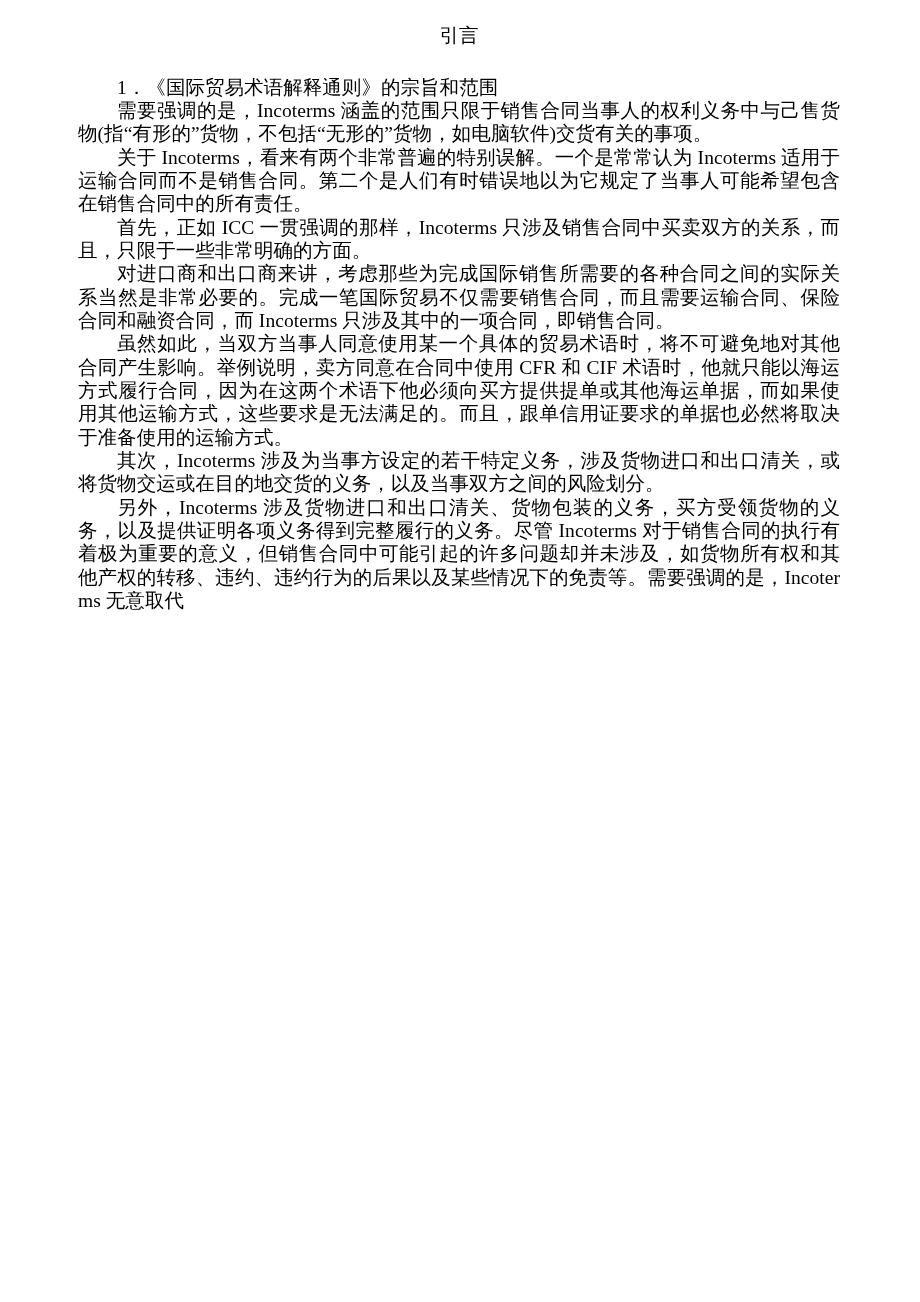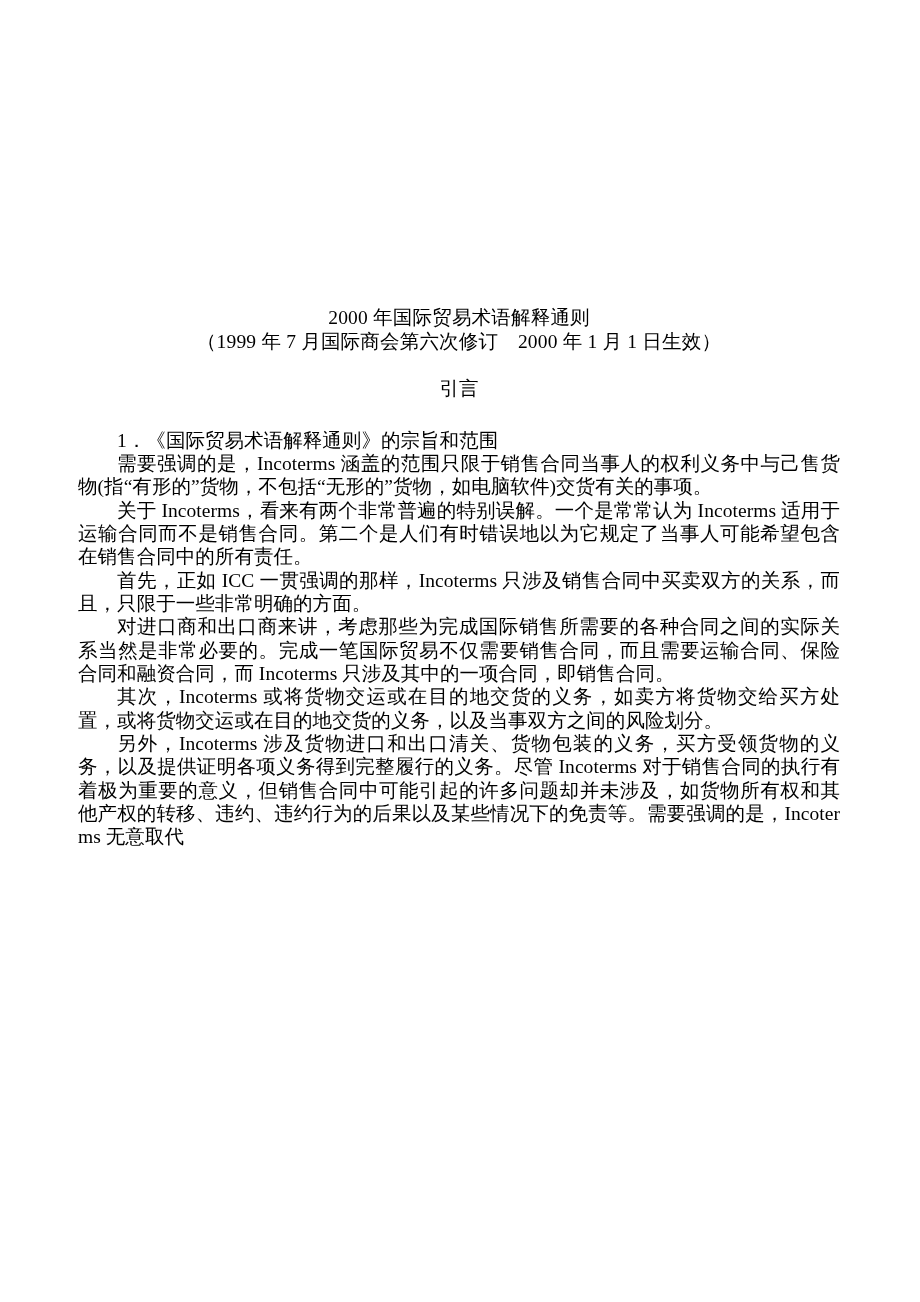--- a/index.html
+++ b/index.html
@@ -78,31 +78,28 @@
     text-indent: 2em;
     font-family: Liberation Serif, serif;
   }
 </style>
 </head>
 <body>
 
 <div class="page">
   <div class="content">
 
-    <div class="title-block">
-      <div class="doc-title">2000 年国际贸易术语解释通则</div>
-      <div class="doc-subtitle">（1999 年 7 月国际商会第六次修订　2000 年 1 月 1 日生效）</div>
-    </div>
 
     <div class="section-heading">引言</div>
 
     <div class="body-block">
       <p class="para numbered">1．《国际贸易术语解释通则》的宗旨和范围</p>
       <p class="para">需要强调的是，Incoterms 涵盖的范围只限于销售合同当事人的权利义务中与己售货物(指“有形的”货物，不包括“无形的”货物，如电脑软件)交货有关的事项。</p>
       <p class="para">关于 Incoterms，看来有两个非常普遍的特别误解。一个是常常认为 Incoterms 适用于运输合同而不是销售合同。第二个是人们有时错误地以为它规定了当事人可能希望包含在销售合同中的所有责任。</p>
       <p class="para">首先，正如 ICC 一贯强调的那样，Incoterms 只涉及销售合同中买卖双方的关系，而且，只限于一些非常明确的方面。</p>
       <p class="para">对进口商和出口商来讲，考虑那些为完成国际销售所需要的各种合同之间的实际关系当然是非常必要的。完成一笔国际贸易不仅需要销售合同，而且需要运输合同、保险合同和融资合同，而 Incoterms 只涉及其中的一项合同，即销售合同。</p>
-      <p class="para">其次，Incoterms 或将货物交运或在目的地交货的义务，如卖方将货物交给买方处置，或将货物交运或在目的地交货的义务，以及当事双方之间的风险划分。</p>
+      <p class="para">虽然如此，当双方当事人同意使用某一个具体的贸易术语时，将不可避免地对其他合同产生影响。举例说明，卖方同意在合同中使用 CFR 和 CIF 术语时，他就只能以海运方式履行合同，因为在这两个术语下他必须向买方提供提单或其他海运单据，而如果使用其他运输方式，这些要求是无法满足的。而且，跟单信用证要求的单据也必然将取决于准备使用的运输方式。</p>
+      <p class="para">其次，Incoterms 涉及为当事方设定的若干特定义务，涉及货物进口和出口清关，或将货物交运或在目的地交货的义务，以及当事双方之间的风险划分。</p>
       <p class="para">另外，Incoterms 涉及货物进口和出口清关、货物包装的义务，买方受领货物的义务，以及提供证明各项义务得到完整履行的义务。尽管 Incoterms 对于销售合同的执行有着极为重要的意义，但销售合同中可能引起的许多问题却并未涉及，如货物所有权和其他产权的转移、违约、违约行为的后果以及某些情况下的免责等。需要强调的是，Incoterms 无意取代</p>
     </div>
 
   </div>
 </div>
 
 </body></html>

